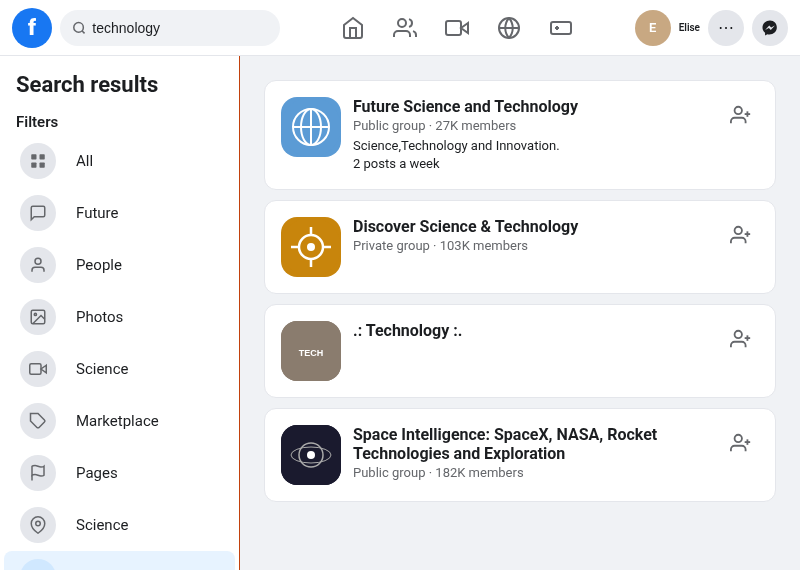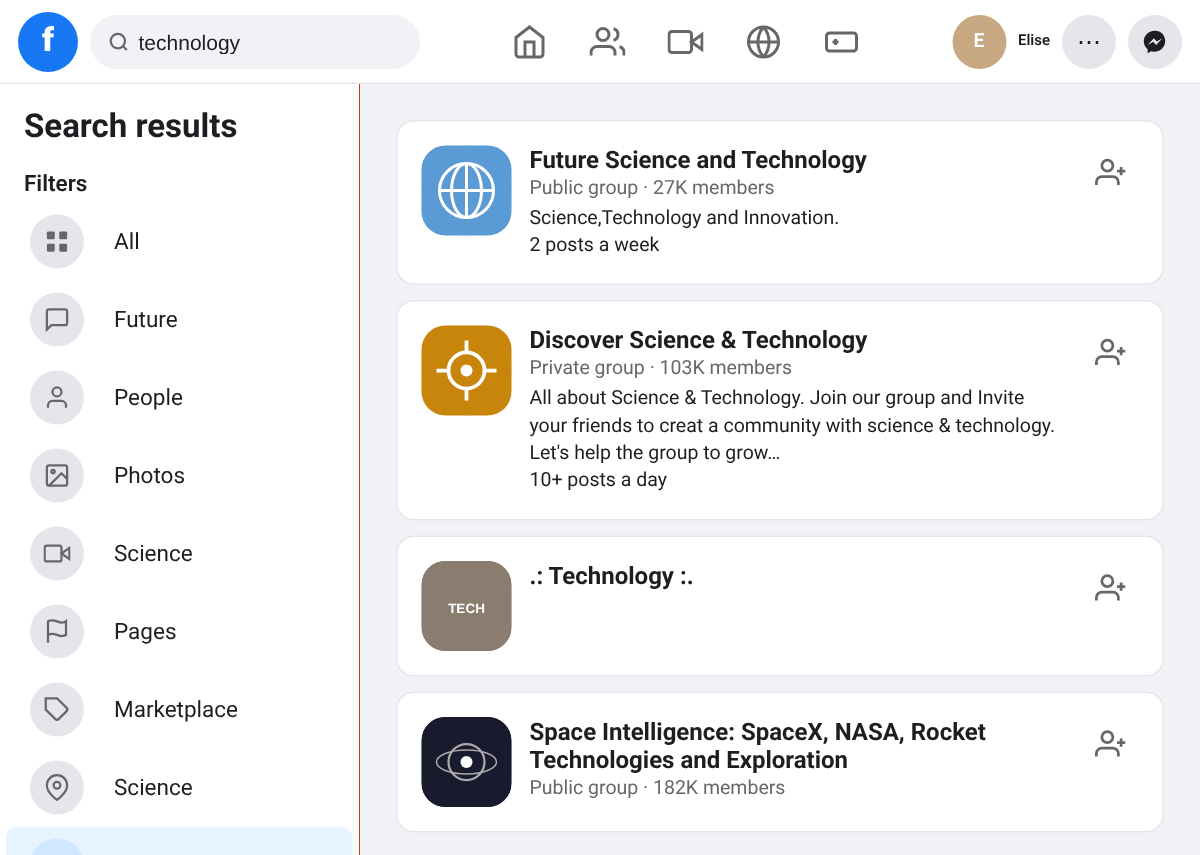--- a/index.html
+++ b/index.html
@@ -259,35 +259,35 @@
             <polygon points="23,7 16,12 23,17"></polygon>
             <rect x="1" y="5" width="15" height="14" rx="2"></rect>
           </svg>
       </div>
       <span class="item-label">Science</span>
     </div>
 
     <div class="sidebar-item">
       <div class="sidebar-icon">
         <svg viewBox="0 0 24 24" fill="none" stroke="#65676b" stroke-width="2">
+            <path d="M20.59 13.41l-7.17 7.17a2 2 0 01-2.83 0L2 12V2h10l8.59 8.59a2 2 0 010 2.82z"></path>
+            <line x1="7" y1="7" x2="7.01" y2="7"></line>
+          </svg>
+      </div>
+      <span class="item-label">Marketplace</span>
+    </div>
+
+    <div class="sidebar-item">
+      <div class="sidebar-icon">
+        <svg viewBox="0 0 24 24" fill="none" stroke="#65676b" stroke-width="2">
             <path d="M4 15s1-1 4-1 5 2 8 2 4-1 4-1V3s-1 1-4 1-5-2-8-2-4 1-4 1z"></path>
             <line x1="4" y1="22" x2="4" y2="15"></line>
           </svg>
       </div>
       <span class="item-label">Pages</span>
-    </div>
-
-    <div class="sidebar-item">
-      <div class="sidebar-icon">
-        <svg viewBox="0 0 24 24" fill="none" stroke="#65676b" stroke-width="2">
-            <path d="M20.59 13.41l-7.17 7.17a2 2 0 01-2.83 0L2 12V2h10l8.59 8.59a2 2 0 010 2.82z"></path>
-            <line x1="7" y1="7" x2="7.01" y2="7"></line>
-          </svg>
-      </div>
-      <span class="item-label">Marketplace</span>
     </div>
 
     <div class="sidebar-item">
       <div class="sidebar-icon">
         <svg viewBox="0 0 24 24" fill="none" stroke="#65676b" stroke-width="2">
             <path d="M21 10c0 7-9 13-9 13S3 17 3 10a9 9 0 0118 0z"></path>
             <circle cx="12" cy="10" r="3"></circle>
           </svg>
       </div>
       <span class="item-label">Science</span>
@@ -339,21 +339,20 @@
             <circle cx="30" cy="30" r="4" fill="#fff"></circle>
             <line x1="30" y1="10" x2="30" y2="18" stroke="#fff" stroke-width="2.5"></line>
             <line x1="30" y1="42" x2="30" y2="50" stroke="#fff" stroke-width="2.5"></line>
             <line x1="10" y1="30" x2="18" y2="30" stroke="#fff" stroke-width="2.5"></line>
             <line x1="42" y1="30" x2="50" y2="30" stroke="#fff" stroke-width="2.5"></line>
           </svg>
       </div>
       <div class="result-body">
         <div class="result-title">Discover Science &amp; Technology</div>
         <div class="result-meta">Private group · 103K members</div>
-        <div class="result-desc">All about Science &amp; Technology. Join our group and Invite your friends to creat a community with science &amp; technology. Let's help the group to grow…<br>10+ posts a day</div>
       </div>
       <div class="result-action">
         <svg width="22" height="22" viewBox="0 0 24 24" fill="none" stroke="#65676b" stroke-width="2">
             <path d="M17 21v-2a4 4 0 00-4-4H5a4 4 0 00-4 4v2"></path>
             <circle cx="9" cy="7" r="4"></circle>
             <line x1="19" y1="8" x2="19" y2="14"></line>
             <line x1="16" y1="11" x2="22" y2="11"></line>
           </svg>
       </div>
     </div>

